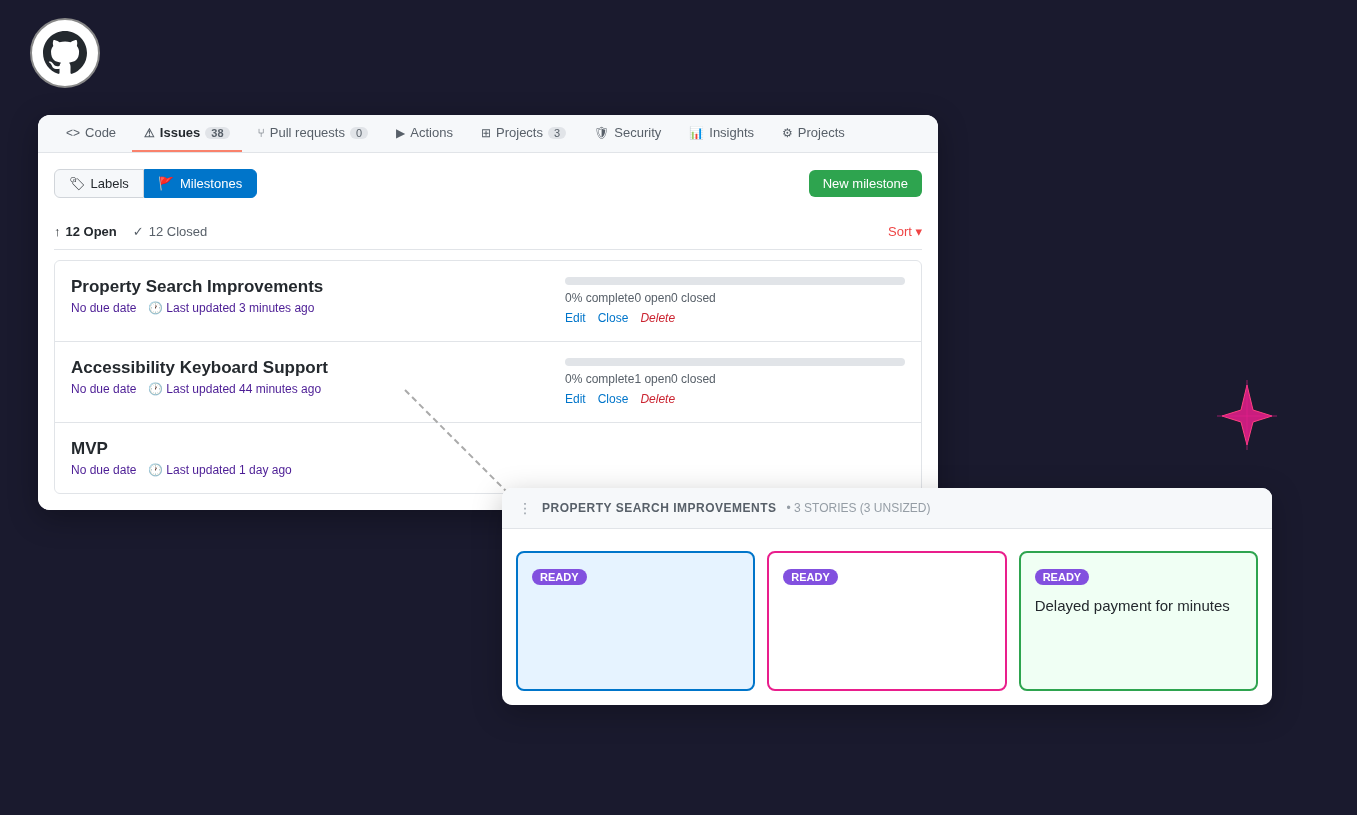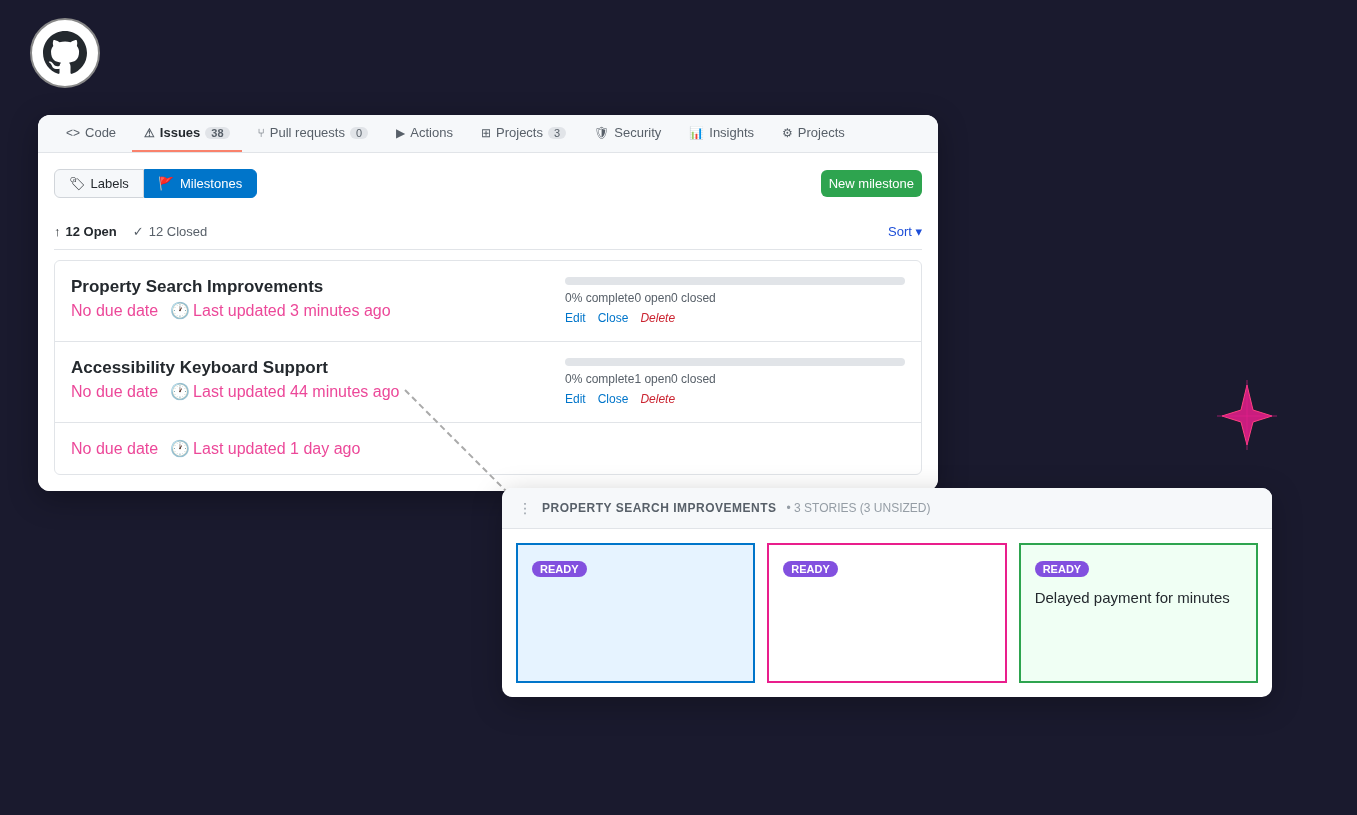--- a/index.html
+++ b/index.html
@@ -120,21 +120,21 @@
     .filter-btn:first-child {
       border-radius: 6px 0 0 6px;
     }
     .filter-btn:last-child {
       border-radius: 0 6px 6px 0;
       background: #0075ca;
       color: #fff;
       border-color: #0075ca;
     }
     .new-milestone-btn {
-      padding: 6px 8px;
+      padding: 6px 14px;
       background: #2ea44f;
       color: #fff;
       border: none;
       border-radius: 6px;
       font-size: 13px;
       cursor: pointer;
       font-weight: 500;
     }
 
     
@@ -154,21 +154,21 @@
       color: #586069;
       cursor: pointer;
     }
     .milestone-tab.active {
       font-weight: 600;
       color: #24292e;
     }
     .sort-right {
       margin-left: auto;
       font-size: 13px;
-      color: #1d4ed8;
+      color: #ef4444;
       cursor: pointer;
     }
 
     
     .milestone-list {
       border: 1px solid #e1e4e8;
       border-radius: 6px;
       margin-top: 10px;
     }
     .milestone-row {
@@ -184,22 +184,22 @@
     .milestone-info {
       flex: 1;
     }
     .milestone-title {
       font-size: 17px;
       font-weight: 600;
       color: #24292e;
       margin-bottom: 4px;
     }
     .milestone-meta {
-      font-size: 16px;
-      color: #ec4899;
+      font-size: 12px;
+      color: #4c1d95;
       display: flex;
       gap: 12px;
     }
     .milestone-meta span {
       display: flex;
       align-items: center;
       gap: 3px;
     }
     .milestone-right {
       min-width: 340px;
@@ -273,24 +273,25 @@
       font-size: 12px;
       color: #959da5;
     }
     .project-cards {
       display: flex;
       gap: 12px;
       padding: 14px;
     }
     .story-card {
       flex: 1;
-      border-radius: 0;
+      border-radius: 8px;
       border: 2px solid transparent;
       padding: 14px;
       min-height: 140px;
+      margin-top: 8px;
     }
     .story-card.blue {
       background: #e6f3ff;
       border-color: #0075ca;
     }
     .story-card.pink {
       background: #fff;
       border-color: #e91e8c;
     }
     .story-card.green {
@@ -468,20 +469,21 @@
           <div class="milestone-actions">
             <a>Edit</a>
             <a>Close</a>
             <a class="delete">Delete</a>
           </div>
         </div>
       </div>
 
       <div class="milestone-row">
         <div class="milestone-info">
+          <div class="milestone-title">MVP</div>
           <div class="milestone-meta">
             <span>No due date</span>
             <span>
               <span>🕐</span>
               <span>Last updated 1 day ago</span>
             </span>
           </div>
         </div>
         <div class="milestone-right">
         </div>

